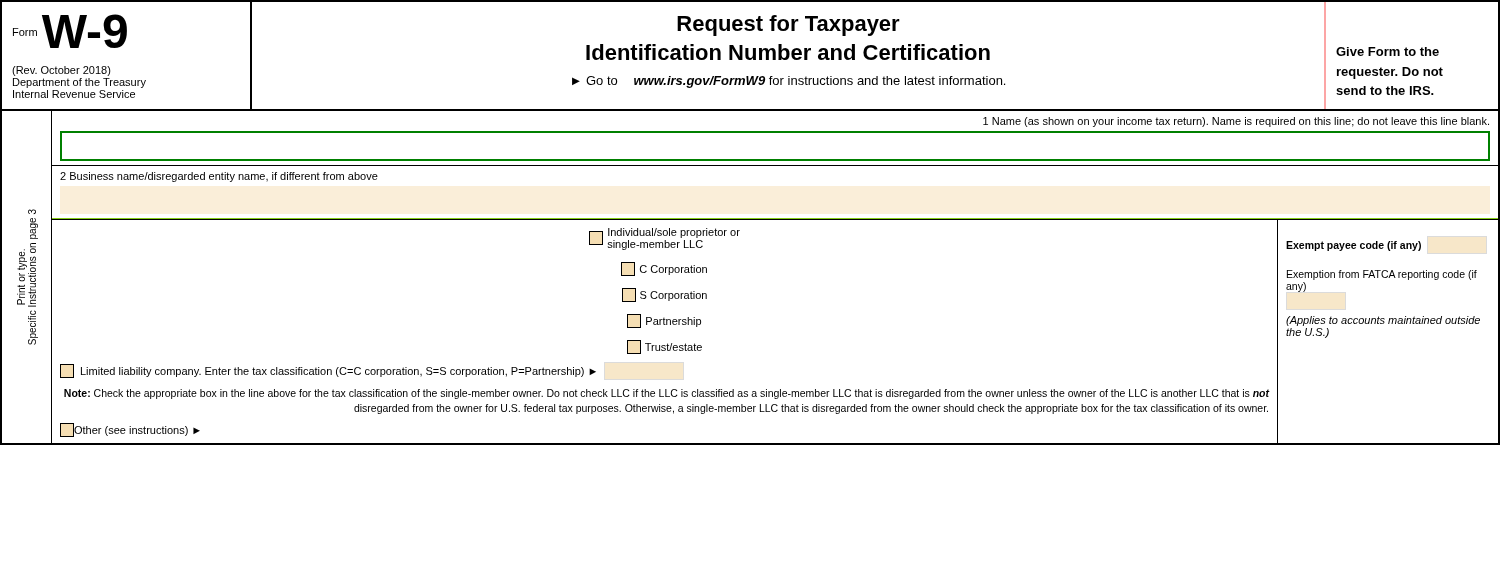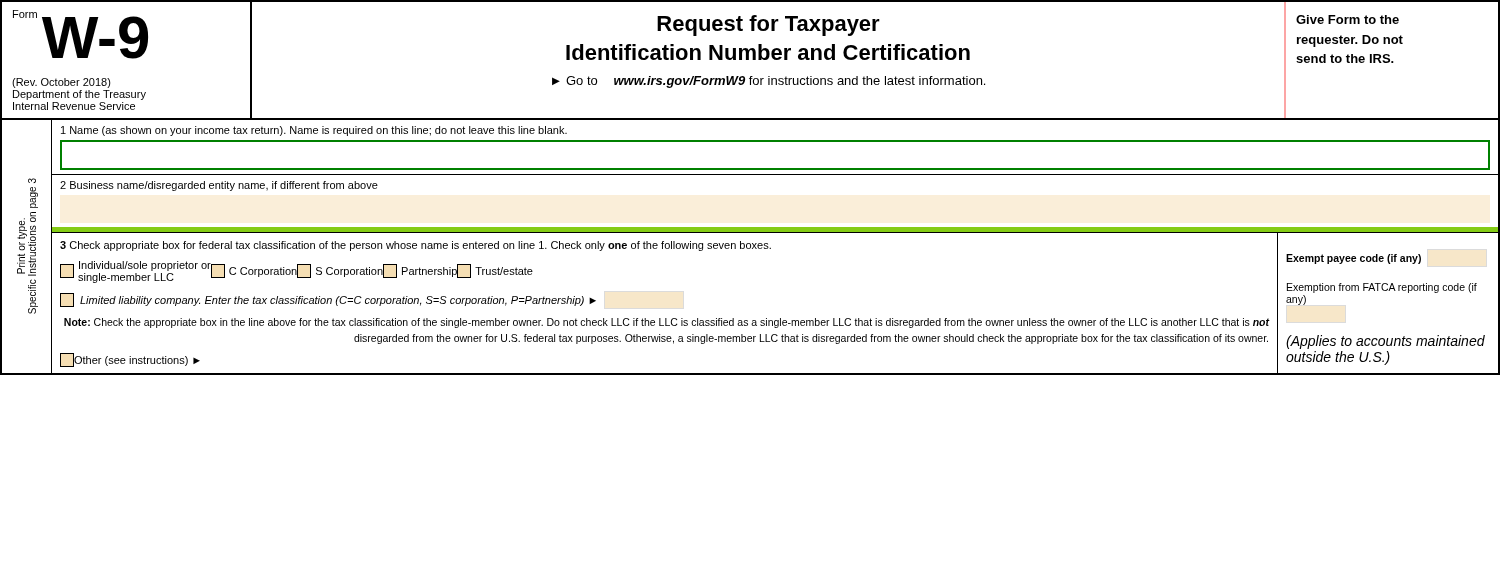--- a/index.html
+++ b/index.html
@@ -28,21 +28,21 @@
       border-right: 2px solid #000;
       flex-shrink: 0;
     }
 
     .header-left .form-label {
       font-size: 11px;
       font-weight: normal;
     }
 
     .header-left .w9-title {
-      font-size: 60px;
+      font-size: 48px;
       font-weight: bold;
       line-height: 1;
       display: inline-block;
     }
 
     .header-left .rev-date {
       font-size: 11px;
       margin-top: 8px;
     }
 
@@ -62,26 +62,27 @@
       font-weight: bold;
       line-height: 1.3;
     }
 
     .header-center .subtitle {
       font-size: 13px;
       margin-top: 6px;
     }
 
     .header-right {
-      width: 212px;
+      width: 172px;
       padding: 8px 10px;
       flex-shrink: 0;
       font-size: 13px;
       font-weight: bold;
       line-height: 1.5;
+      margin-top: 32px;
     }
 
     
     .form-body {
       display: flex;
     }
 
     .side-label {
       width: 50px;
       background: #fff;
@@ -103,37 +104,38 @@
     .main-content {
       flex: 1;
       display: flex;
       flex-direction: column;
     }
 
     
     .line1-section {
       border-bottom: 1px solid #000;
       padding: 4px 8px 0;
+      text-align: right;
     }
 
     .line1-label {
       font-size: 11px;
     }
 
     .line1-input {
       width: 100%;
       height: 30px;
       border: 2px solid #008000;
       margin: 4px 0;
       background: #fff;
     }
 
     
     .line2-section {
-      border-bottom: 5px solid #84cc16;
+      border-bottom: 1px solid #84cc16;
       padding: 4px 8px 0;
     }
 
     .line2-label {
       font-size: 11px;
     }
 
     .line2-input {
       width: 100%;
       height: 28px;
@@ -157,21 +159,23 @@
     }
 
     .line3-header {
       font-size: 11px;
       margin-bottom: 8px;
     }
 
     .checkboxes-row {
       display: flex;
       align-items: center;
+      gap: 12px;
       margin-bottom: 8px;
+      flex-direction: column;
     }
 
     .checkbox-item {
       display: flex;
       align-items: center;
       gap: 4px;
     }
 
     .checkbox-box {
       width: 14px;
@@ -187,21 +191,20 @@
 
     .llc-row {
       display: flex;
       align-items: center;
       gap: 6px;
       margin-bottom: 6px;
     }
 
     .llc-text {
       font-size: 11px;
-      font-style: italic;
     }
 
     .llc-input {
       width: 80px;
       height: 18px;
       background: #f5deb3;
       border: 1px solid #ccc;
       opacity: 0.7;
     }
 
@@ -260,36 +263,36 @@
 
     .fatca-input {
       width: 60px;
       height: 18px;
       background: #f5deb3;
       border: 1px solid #ccc;
       opacity: 0.7;
     }
 
     .applies-text {
-      font-size: 14px;
+      font-size: 11px;
       font-style: italic;
-      margin-top: 10px;
+      margin-top: 4px;
     }
 
     .bold { font-weight: bold; }
     .italic { font-style: italic; }
   </style>
 </head>
 <body>
 
 <div class="form-container">
 
   <div class="header">
     <div class="header-left">
-      <div style="display:flex;align-items:flex-start;gap:4px;">
+      <div style="display:flex;align-items:center;gap:4px;">
         <span class="form-label">Form</span>
         <span class="w9-title">W-9</span>
       </div>
       <div class="rev-date">(Rev. October 2018)</div>
       <div class="dept">Department of the Treasury</div>
       <div class="dept">Internal Revenue Service</div>
     </div>
     <div class="header-center">
       <div class="main-title">
         <span>Request for Taxpayer</span><br>
@@ -326,26 +329,20 @@
       </div>
 
       <div class="line2-section">
         <div class="line2-label">2  Business name/disregarded entity name, if different from above</div>
         <div class="line2-input"></div>
       </div>
 
       <div class="line34-row">
         <div class="line3-section">
 
-          <div class="line3-header">
-            <span class="bold">3</span>
-            <span> Check appropriate box for federal tax classification of the person whose name is entered on line 1. Check only </span>
-            <span class="bold">one</span>
-            <span> of the following seven boxes.</span>
-          </div>
 
           <div class="checkboxes-row">
 
             <div class="checkbox-item">
               <div class="checkbox-box"></div>
               <span class="checkbox-label">Individual/sole proprietor or<br>single-member LLC</span>
             </div>
 
             <div class="checkbox-item">
               <div class="checkbox-box"></div>

